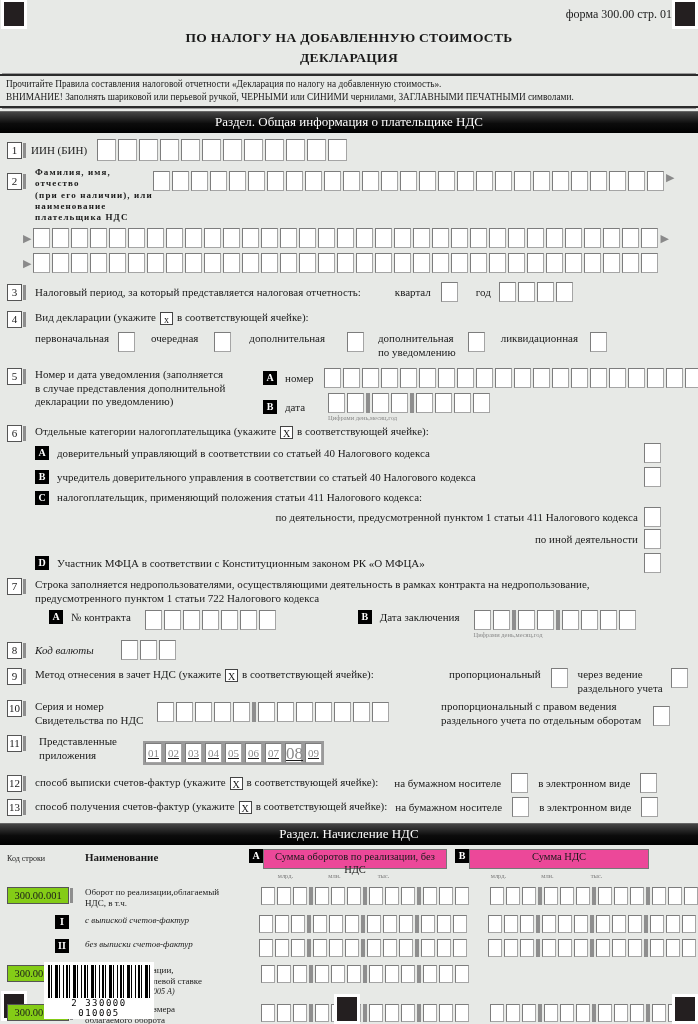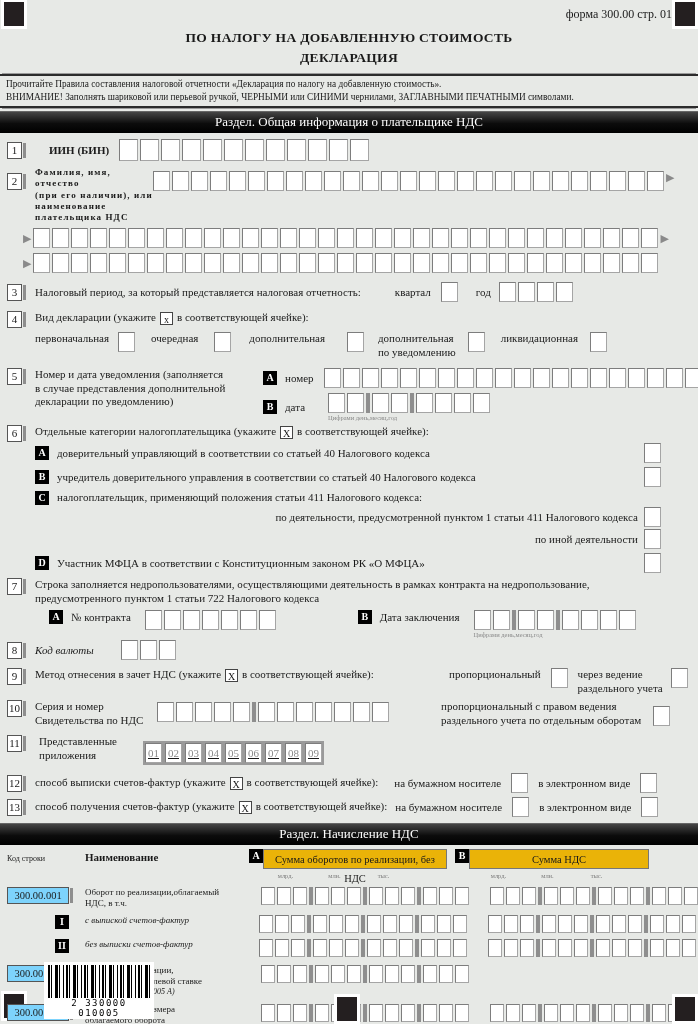--- a/index.html
+++ b/index.html
@@ -55,24 +55,24 @@
   .r6item { display:flex; align-items:center; margin-top:4px; }
   .r6txt { margin-left:8px; }
   .r6cell { margin-left:auto; margin-right:24px; }
   .r6sub { display:flex; justify-content:flex-end; align-items:center; margin-top:2px; }
   .r6sub .fcell { margin-left:6px; margin-right:24px; }
 
   
   .thead { display:flex; align-items:flex-start; margin-top:4px; }
   .codecol { width:62px; flex:none; }
   .namecol { width:160px; flex:none; margin-left:16px; }
-  .codebox { width:62px; height:17px; background:#7dd3fc; border:1px solid #555; font-size:10.5px;
+  .codebox { width:62px; height:17px; background:#84cc16; border:1px solid #555; font-size:10.5px;
              text-align:center; line-height:16px; position:relative; flex:none; }
   .codebox:after { content:""; position:absolute; right:-5px; top:0; width:3px; height:100%; background:#8e8e8e; }
-  .titlebox { background:#eab308; border:1px solid #777; height:20px; font-size:10.5px; text-align:center; line-height:19px; }
+  .titlebox { background:#ec4899; border:1px solid #777; height:20px; font-size:10.5px; text-align:center; line-height:13px; }
   .unitrow { display:flex; font-size:6.5px; color:#7c7c7c; margin-top:3px; }
   .unitrow span { width:49px; text-align:center; }
   .trow { display:flex; align-items:flex-start; margin-top:8px; }
   .tname { font-size:9px; line-height:1.2; }
   .tname .frm { font-style:italic; font-size:8px; }
   .subnum { width:14px; margin-left:48px; flex:none; }
   .itname { font-style:italic; font-size:9px; margin-left:16px; width:160px; flex:none; }
   .stripA { margin-left:16px; }
   .stripB { margin-left:21px; }
 
@@ -100,21 +100,21 @@
   <div>Прочитайте Правила составления налоговой отчетности «Декларация по налогу на добавленную стоимость».</div>
   <div>ВНИМАНИЕ! Заполнять шариковой или перьевой ручкой, ЧЕРНЫМИ или СИНИМИ чернилами, ЗАГЛАВНЫМИ ПЕЧАТНЫМИ символами.</div>
 </div>
 
 <div class="secbar">Раздел. Общая информация о плательщике НДС</div>
 
 <div class="sheet">
 
   <div class="frow" style="align-items:center;">
     <div class="rnum">1</div>
-    <div style="font-weight:bold; margin-right:10px; margin-left:18px;">ИИН (БИН)</div>
+    <div style="font-weight:normal; margin-right:10px; margin-left:0;">ИИН (БИН)</div>
     <div class="strip big">
         <span class="fcell"></span>
         <span class="fcell"></span>
         <span class="fcell"></span>
         <span class="fcell"></span>
         <span class="fcell"></span>
         <span class="fcell"></span>
         <span class="fcell"></span>
         <span class="fcell"></span>
         <span class="fcell"></span>
@@ -485,21 +485,21 @@
       <div>приложения</div>
     </div>
     <div style="display:flex; background:#9a9a9a; padding:2px; gap:3px; margin-top:6px;text-decoration:underline;">
       <span class="fcell" style="color:#8a8a8a; font-size:11px; text-align:center; line-height:19px;">01</span>
       <span class="fcell" style="color:#8a8a8a; font-size:11px; text-align:center; line-height:19px;">02</span>
       <span class="fcell" style="color:#8a8a8a; font-size:11px; text-align:center; line-height:19px;">03</span>
       <span class="fcell" style="color:#8a8a8a; font-size:11px; text-align:center; line-height:19px;">04</span>
       <span class="fcell" style="color:#8a8a8a; font-size:11px; text-align:center; line-height:19px;">05</span>
       <span class="fcell" style="color:#8a8a8a; font-size:11px; text-align:center; line-height:19px;">06</span>
       <span class="fcell" style="color:#8a8a8a; font-size:11px; text-align:center; line-height:19px;">07</span>
-      <span class="fcell" style="color:#8a8a8a; font-size:11px; text-align:center; line-height:19px;">08</span>
+      <span class="fcell" style="color:#8a8a8a; font-size:17px; text-align:left; line-height:19px;">08</span>
       <span class="fcell" style="color:#8a8a8a; font-size:11px; text-align:center; line-height:19px;">09</span>
     </div>
   </div>
 
   <div class="frow" style="align-items:center; margin-top:8px;">
     <div class="rnum">12</div>
     <div style="margin-left:4px;">
       <span>способ выписки счетов-фактур  (укажите</span><span class="markbox">Х</span><span>в соответствующей ячейке):</span>
     </div>
     <span style="margin-left:16px;">на бумажном носителе</span>

